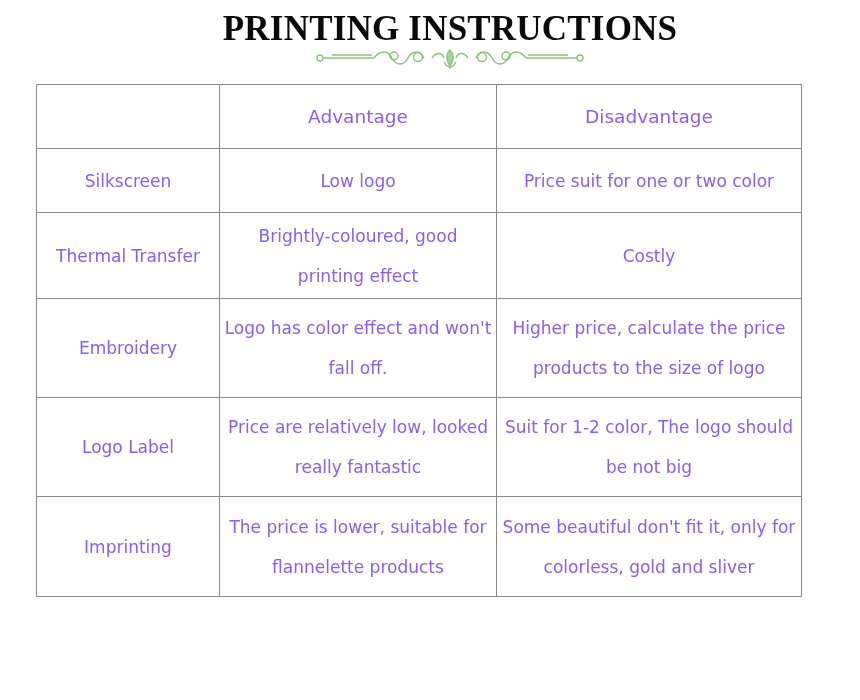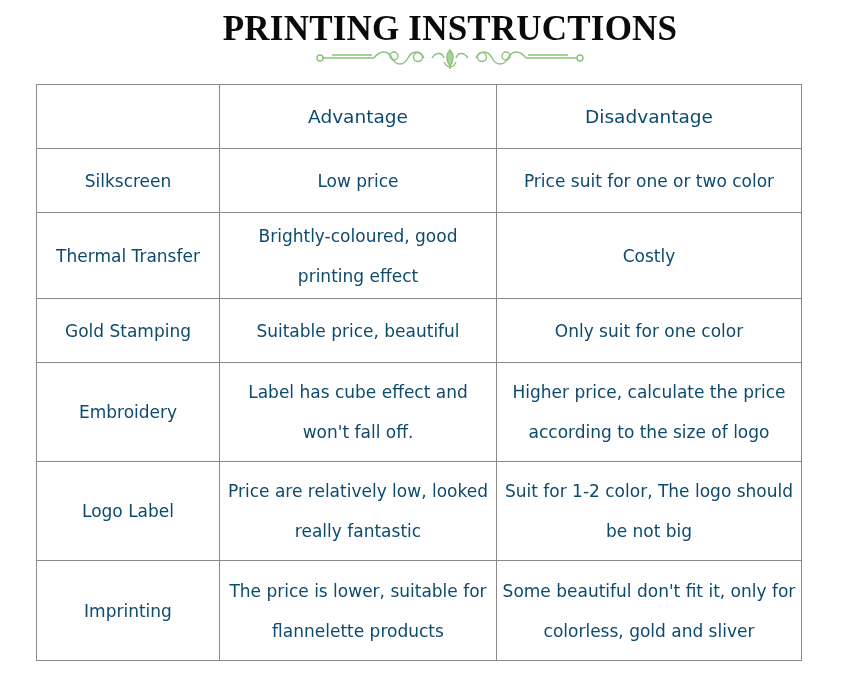--- a/index.html
+++ b/index.html
@@ -9,21 +9,21 @@
     text-align: center;
     font-family: "Liberation Serif", "DejaVu Serif", serif;
     font-weight: bold; font-size: 35px; color: #0a0a0a;
     letter-spacing: 0.2px; line-height: 42px;
   }
   .ornament { position: absolute; left: 314px; top: 46px; width: 272px; height: 24px; }
   .tbl {
     position: absolute; left: 36px; top: 84px;
     border-collapse: collapse; table-layout: fixed;
     font-family: "DejaVu Sans", "Liberation Sans", sans-serif;
-    color: #0c4a6e;
+    color: #8b5cf6;
   }
   .tbl td {
     border: 1.5px solid #8a8a8a;
     text-align: center; vertical-align: middle;
     font-size: 17px; padding: 0 4px;
     line-height: 40px;
   }
   .tbl td.hdr { font-size: 18.5px; }
   .c1 { width: 183px; } .c2 { width: 277px; } .c3 { width: 305px; }
 </style>
@@ -57,37 +57,32 @@
       <col class="c3">
     </colgroup>
   <tbody>
       <tr style="height:64px">
     <td class="hdr"></td>
     <td class="hdr">Advantage</td>
     <td class="hdr">Disadvantage</td>
   </tr>
   <tr style="height:64px">
     <td>Silkscreen</td>
-    <td>Low price</td>
+    <td>Low logo</td>
     <td>Price suit for one or two color</td>
   </tr>
   <tr style="height:86px">
     <td>Thermal Transfer</td>
     <td>Brightly-coloured, good printing effect</td>
     <td>Costly</td>
   </tr>
-  <tr style="height:64px">
-    <td>Gold Stamping</td>
-    <td>Suitable price, beautiful</td>
-    <td>Only suit for one color</td>
-  </tr>
   <tr style="height:99px">
     <td>Embroidery</td>
-    <td>Label has cube effect and won't fall off.</td>
-    <td>Higher price, calculate the price according to the size of logo</td>
+    <td>Logo has color effect and won't fall off.</td>
+    <td>Higher price, calculate the price products to the size of logo</td>
   </tr>
   <tr style="height:99px">
     <td>Logo Label</td>
     <td>Price are relatively low, looked really fantastic</td>
     <td>Suit for 1-2 color, The logo should be not big</td>
   </tr>
   <tr style="height:100px">
     <td>Imprinting</td>
     <td>The price is lower, suitable for flannelette products</td>
     <td>Some beautiful don't fit it, only for colorless, gold and sliver</td>

